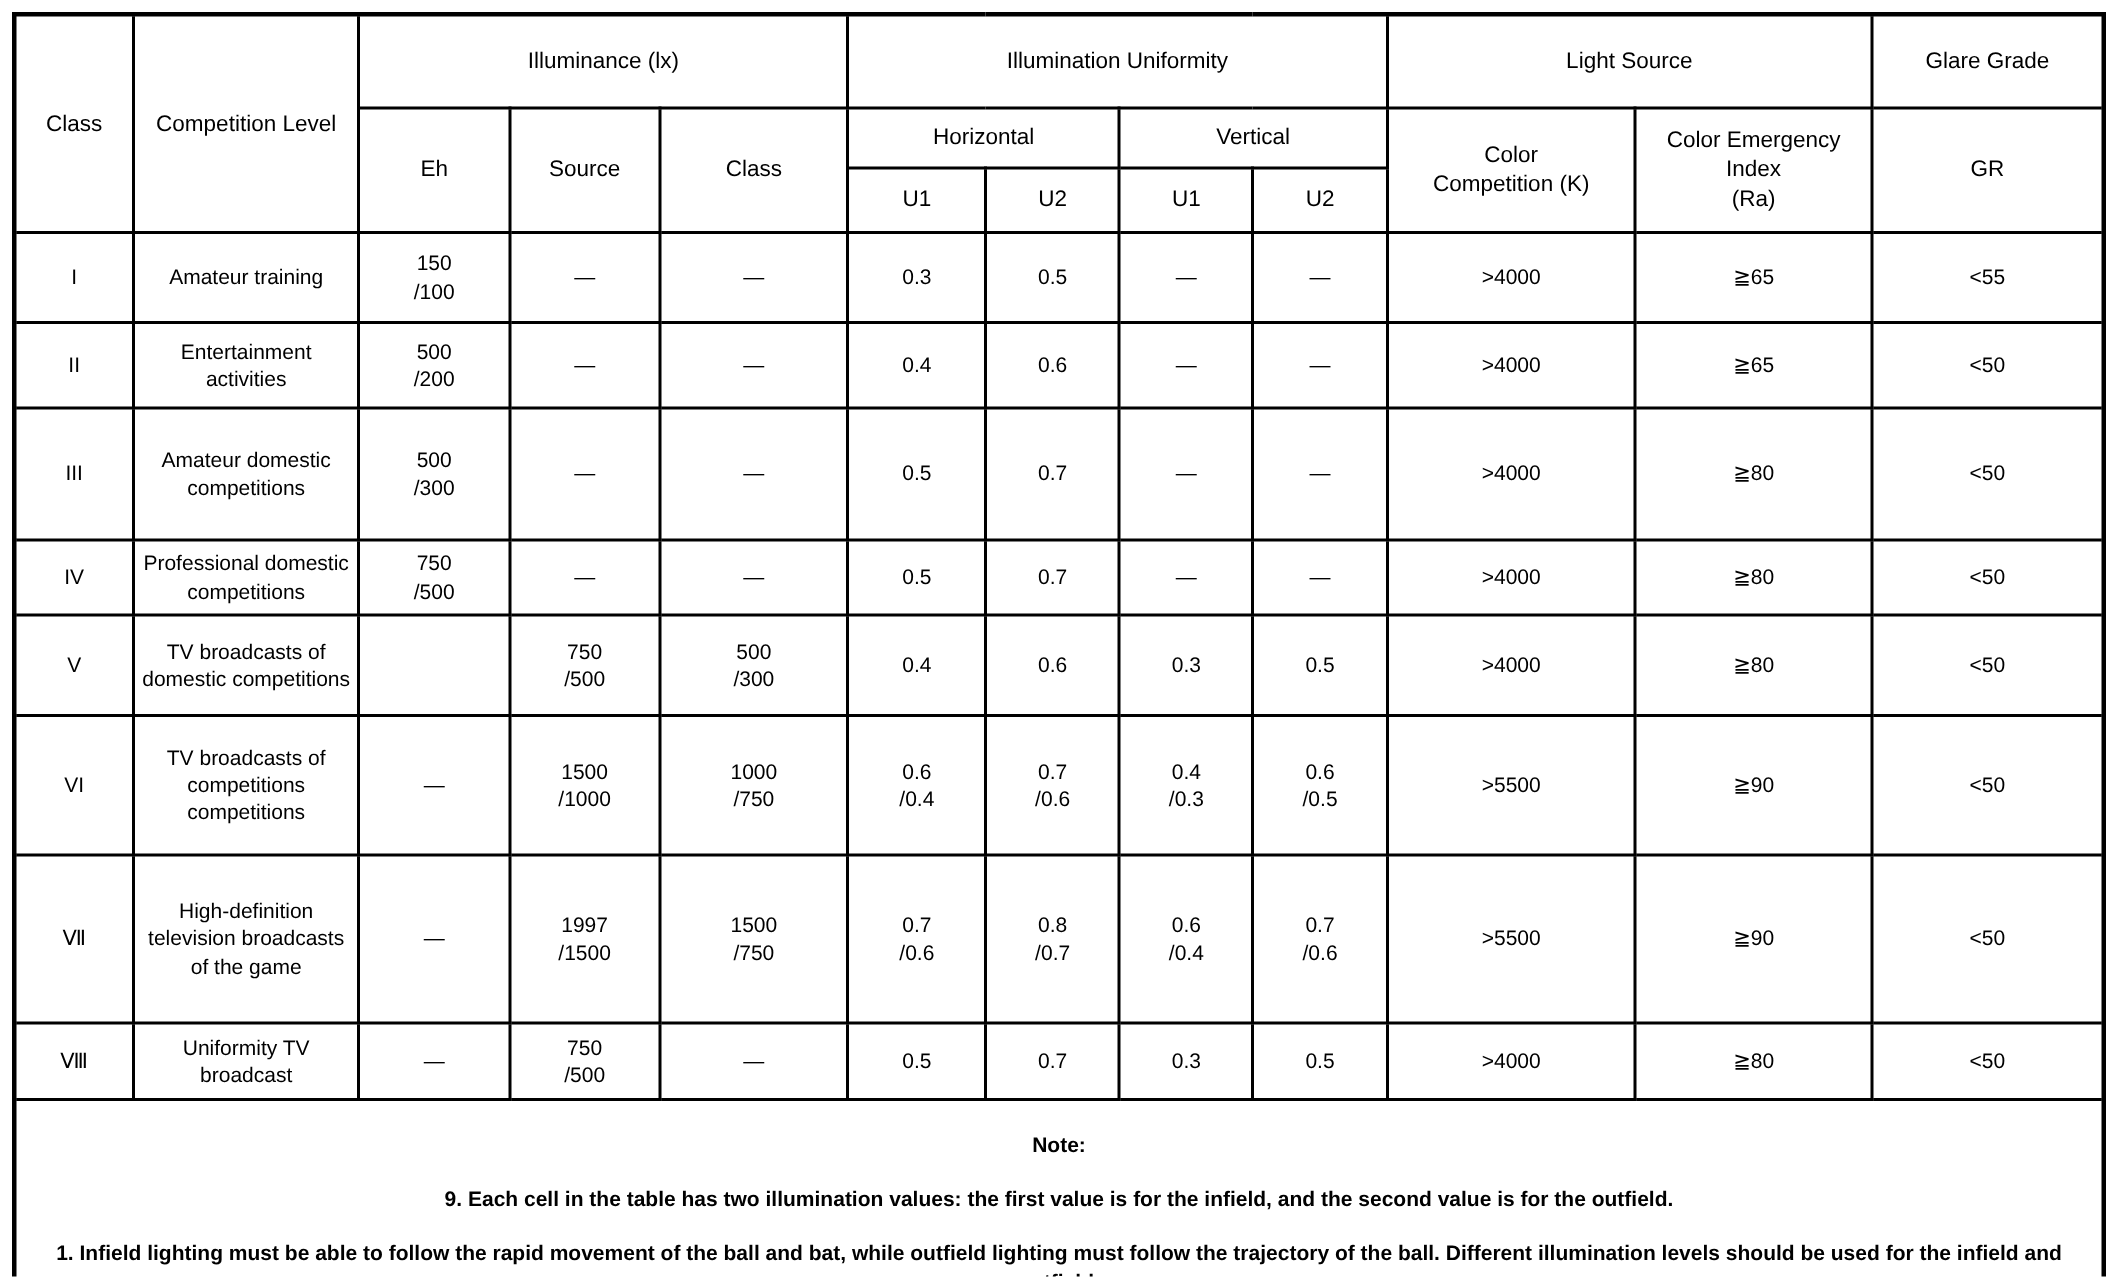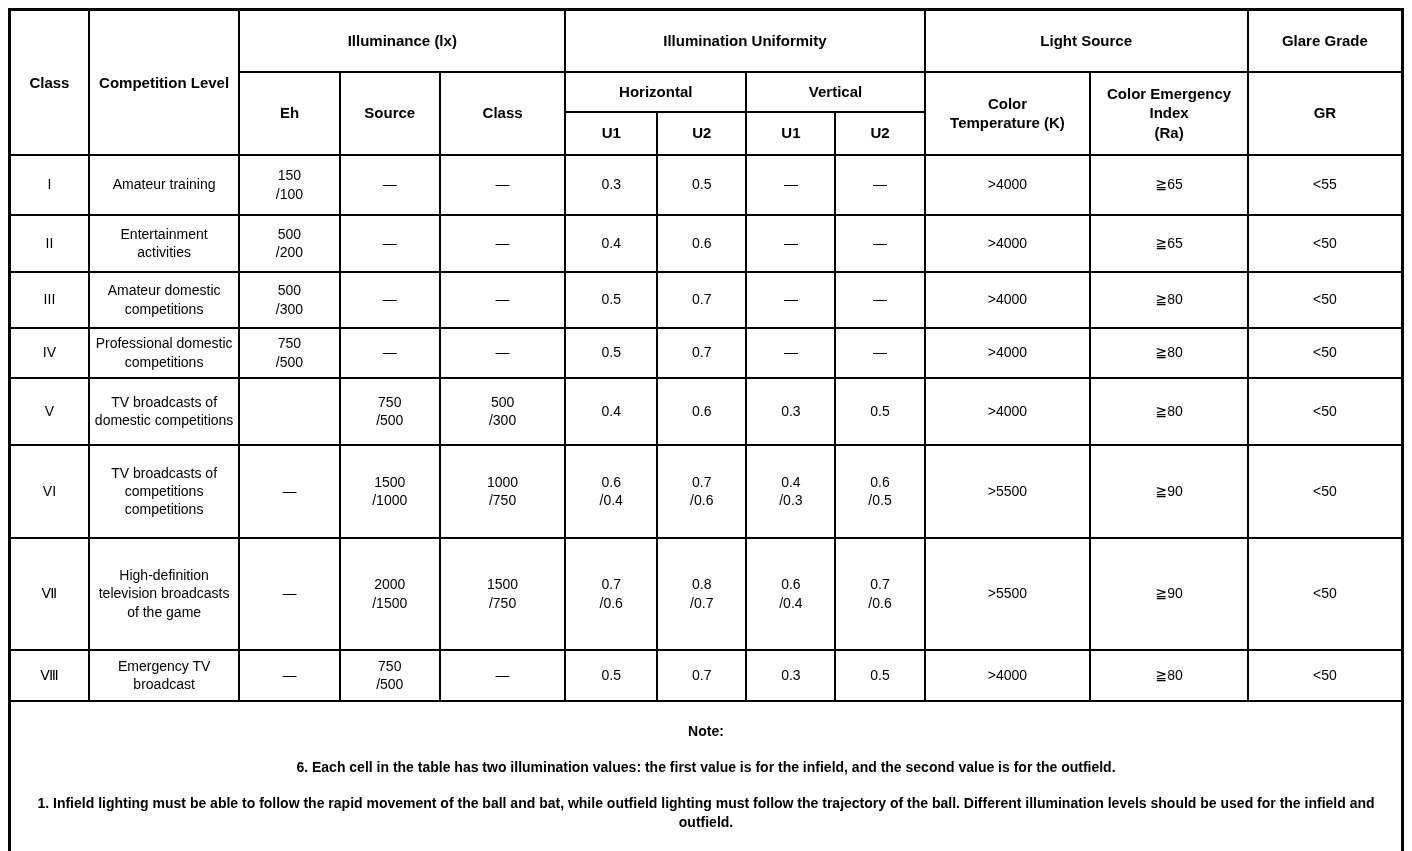--- a/index.html
+++ b/index.html
@@ -26,28 +26,28 @@
   table.spec th, table.spec td {
     border: 2px solid #000;
     text-align: center;
     vertical-align: middle;
     padding: 2px 4px;
     font-weight: 400;
     white-space: pre-line;
     line-height: 1.3;
     box-sizing: border-box;
   }
-  table.spec th { font-size: 15px; font-weight: bold; }
+  table.spec th { font-size: 15px; }
   table.spec td { font-size: 14px; }
   tr.h1 { height: 62px; }
   tr.h2 { height: 40px; }
   tr.h3 { height: 43px; }
   tr.r1 { height: 60px; }
   tr.r2 { height: 57px; }
-  tr.r3 { height: 56px; }
+  tr.r3 { height: 88px; }
   tr.r4 { height: 50px; }
   tr.r5 { height: 67px; }
   tr.r6 { height: 93px; }
   tr.r7 { height: 112px; }
   tr.r8 { height: 51px; }
   tr.note-row { height: 100px; }
   td.note-cell {
     text-align: left;
     vertical-align: top;
     font-weight: 700;
@@ -86,21 +86,21 @@
         <th colspan="2">Light Source</th>
         <th>Glare Grade</th>
       </tr>
       <tr class="h2">
         <th rowspan="2">Eh</th>
         <th rowspan="2">Source</th>
         <th rowspan="2">Class</th>
         <th colspan="2">Horizontal</th>
         <th colspan="2">Vertical</th>
         <th rowspan="2">Color
-Temperature (K)</th>
+Competition (K)</th>
         <th rowspan="2">Color Emergency Index
 (Ra)</th>
         <th rowspan="2">GR</th>
       </tr>
       <tr class="h3">
         <th>U1</th>
         <th>U2</th>
         <th>U1</th>
         <th>U2</th>
       </tr>
@@ -199,54 +199,54 @@
         <td>0.6
 /0.5</td>
         <td>&gt;5500</td>
         <td>≧90</td>
         <td>&lt;50</td>
       </tr>
       <tr class="r7">
         <td>Ⅶ</td>
         <td>High-definition television broadcasts of the game</td>
         <td>—</td>
-        <td>2000
+        <td>1997
 /1500</td>
         <td>1500
 /750</td>
         <td>0.7
 /0.6</td>
         <td>0.8
 /0.7</td>
         <td>0.6
 /0.4</td>
         <td>0.7
 /0.6</td>
         <td>&gt;5500</td>
         <td>≧90</td>
         <td>&lt;50</td>
       </tr>
       <tr class="r8">
         <td>Ⅷ</td>
-        <td>Emergency TV broadcast</td>
+        <td>Uniformity TV broadcast</td>
         <td>—</td>
         <td>750
 /500</td>
         <td>—</td>
         <td>0.5</td>
         <td>0.7</td>
         <td>0.3</td>
         <td>0.5</td>
         <td>&gt;4000</td>
         <td>≧80</td>
         <td>&lt;50</td>
       </tr>
       <tr class="note-row">
         <td class="note-cell" colspan="12">
           <p class="note-line">Note:</p>
-          <p class="note-line">6. Each cell in the table has two illumination values: the first value is for the infield, and the second value is for the outfield.</p>
+          <p class="note-line">9. Each cell in the table has two illumination values: the first value is for the infield, and the second value is for the outfield.</p>
           <p class="note-line">1. Infield lighting must be able to follow the rapid movement of the ball and bat, while outfield lighting must follow the trajectory of the ball. Different illumination levels should be used for the infield and outfield.</p>
           
         </td>
       </tr>
     </tbody>
   </table>
 </div>
 
 </body></html>

